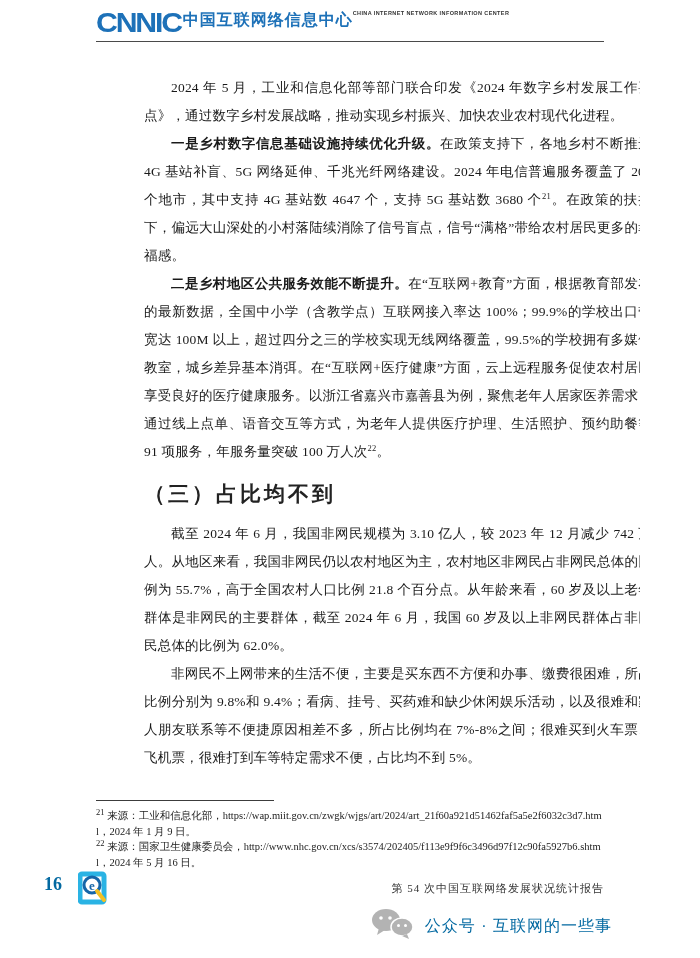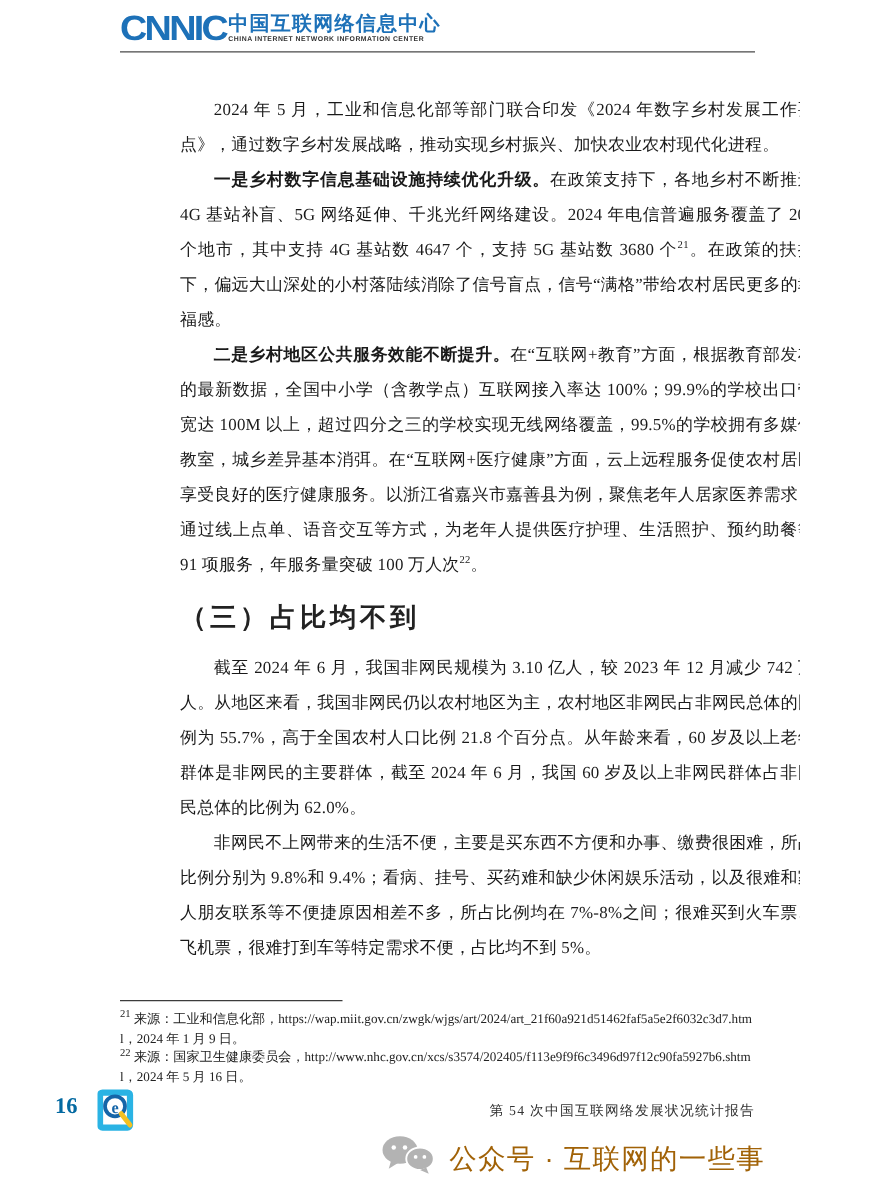--- a/index.html
+++ b/index.html
@@ -9,21 +9,21 @@
     overflow:hidden;
   }
   
   .header{position:absolute;top:10px;left:96px;width:508px;}
   .logo-row{display:flex;align-items:flex-start;gap:8px;}
   .cnnic-logo{
     font-family:"Liberation Sans","DejaVu Sans",sans-serif;
     font-weight:900;font-style:normal;font-size:28px;line-height:26px;
     color:#1d71b8;letter-spacing:-2px;transform:scaleX(1.08);transform-origin:left;
   }
-  .org-names{display:flex;flex-direction:column;}
+  .org-names{display:flex;flex-direction:row;}
   .org-cn{
     font-family:"Liberation Serif",serif;font-weight:bold;font-size:16px;
     color:#1d71b8;letter-spacing:1px;line-height:19px;
   }
   .org-en{
     font-family:"Liberation Sans",sans-serif;font-size:5.5px;color:#333;
     letter-spacing:.4px;line-height:7px;font-weight:bold;
   }
   .header-rule{margin-top:5px;border-top:1.5px solid #4a4a4a;width:508px;}
   
@@ -50,22 +50,22 @@
     font-family:"Liberation Serif",serif;color:#0369a1;font-weight:bold;
   }
   .footer-icon{position:absolute;left:78px;top:2px;width:30px;height:36px;}
   .footer-title{
     position:absolute;left:96px;width:508px;top:13px;text-align:right;
     font-size:11px;letter-spacing:1px;color:#333;
   }
   
   .watermark{
     position:absolute;top:908px;right:28px;display:flex;align-items:center;gap:10px;
-    color:#a16207;font-family:"Liberation Sans","DejaVu Sans",sans-serif;
-    font-size:22px;letter-spacing:1px;
+    color:#0369a1;font-family:"Liberation Sans","DejaVu Sans",sans-serif;
+    font-size:16px;letter-spacing:1px;
   }
   .wechat-icon{width:44px;height:32px;}
 </style>
 </head>
 <body>
 
 <div class="page">
 
   <div class="header">
     <div class="logo-row">

